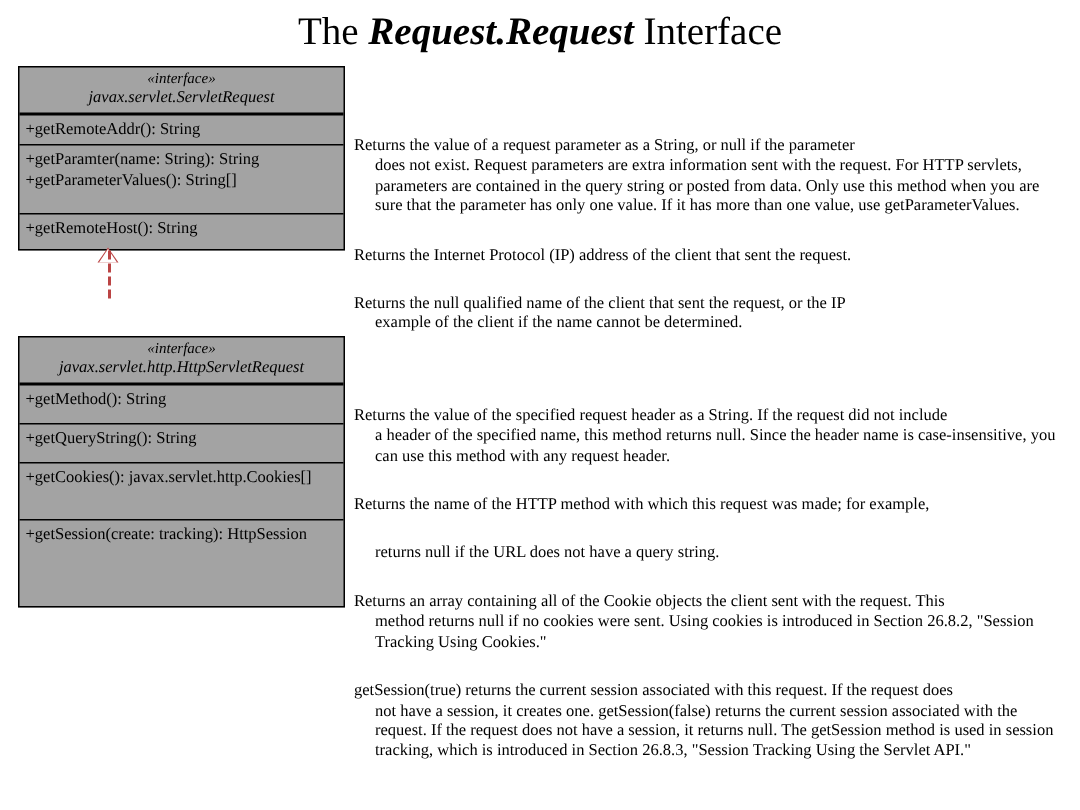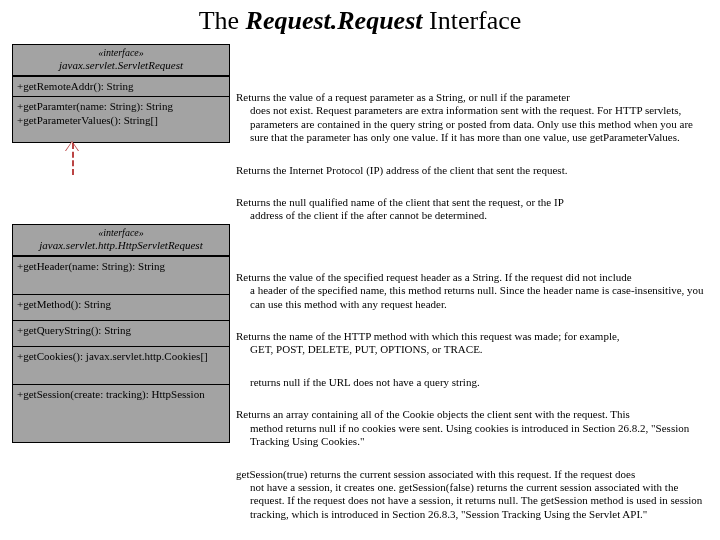--- a/index.html
+++ b/index.html
@@ -118,66 +118,65 @@
       <div class="umlbox">
         <div class="umlhead">
           <span class="stereo">«interface»</span>
           <span class="name">javax.servlet.ServletRequest</span>
         </div>
         <div class="umlrow short sep">+getRemoteAddr(): String</div>
         <div class="umlrow tall sep">
           <div>+getParamter(name: String): String</div>
           <div>+getParameterValues(): String[]</div>
         </div>
+        <div class="umlrow med sep">+getRemoteHost(): String</div>
       </div>
       <div class="arrowbox">
         <div class="arrowhead-outline"></div>
         <div class="arrowhead"></div>
         <div class="arrowline"></div>
       </div>
     </div>
     <div class="rightcol">
       <div style="height:28px"></div>
       <div class="desc desc-block">
         <span>Returns the value of a request parameter as a String, or null if the parameter</span>
         <span class="indent">does not exist. Request parameters are extra information sent with the request. For HTTP servlets, parameters are contained in the query string or posted from data. Only use this method when you are sure that the parameter has only one value. If it has more than one value, use getParameterValues.</span>
       </div>
       <div class="desc desc-block">
         <span>Returns the Internet Protocol (IP) address of the client that sent the request.</span>
       </div>
       <div class="desc desc-block">
         <span>Returns the null qualified name of the client that sent the request, or the IP</span>
-        <span class="indent">address of the client if the after cannot be determined.</span>
+        <span class="indent">example of the client if the name cannot be determined.</span>
       </div>
     </div>
   </div>
 
   <div class="row">
     <div class="leftcol">
       <div class="umlbox">
         <div class="umlhead">
           <span class="stereo">«interface»</span>
           <span class="name">javax.servlet.http.HttpServletRequest</span>
         </div>
-        <div class="umlrow sep" style="min-height:38px">+getHeader(name: String): String</div>
         <div class="umlrow sep" style="min-height:26px">+getMethod(): String</div>
         <div class="umlrow sep" style="min-height:26px">+getQueryString(): String</div>
         <div class="umlrow sep" style="min-height:38px">+getCookies(): javax.servlet.http.Cookies[]</div>
         <div class="umlrow sep" style="min-height:58px">+getSession(create: tracking): HttpSession</div>
       </div>
     </div>
     <div class="rightcol">
       <div style="height:28px"></div>
       <div class="desc desc-block">
         <span>Returns the value of the specified request header as a String. If the request did not include</span>
         <span class="indent">a header of the specified name, this method returns null. Since the header name is case-insensitive, you can use this method with any request header.</span>
       </div>
       <div class="desc desc-block">
         <span>Returns the name of the HTTP method with which this request was made; for example,</span>
-        <span class="indent">GET, POST, DELETE, PUT, OPTIONS, or TRACE.</span>
       </div>
       <div class="desc desc-block">
         <span class="indent">returns null if the URL does not have a query string.</span>
       </div>
       <div class="desc desc-block">
         <span>Returns an array containing all of the Cookie objects the client sent with the request. This</span>
         <span class="indent">method returns null if no cookies were sent. Using cookies is introduced in Section 26.8.2, "Session Tracking Using Cookies."</span>
       </div>
       <div class="desc desc-block">
         <span>getSession(true) returns the current session associated with this request. If the request does</span>

